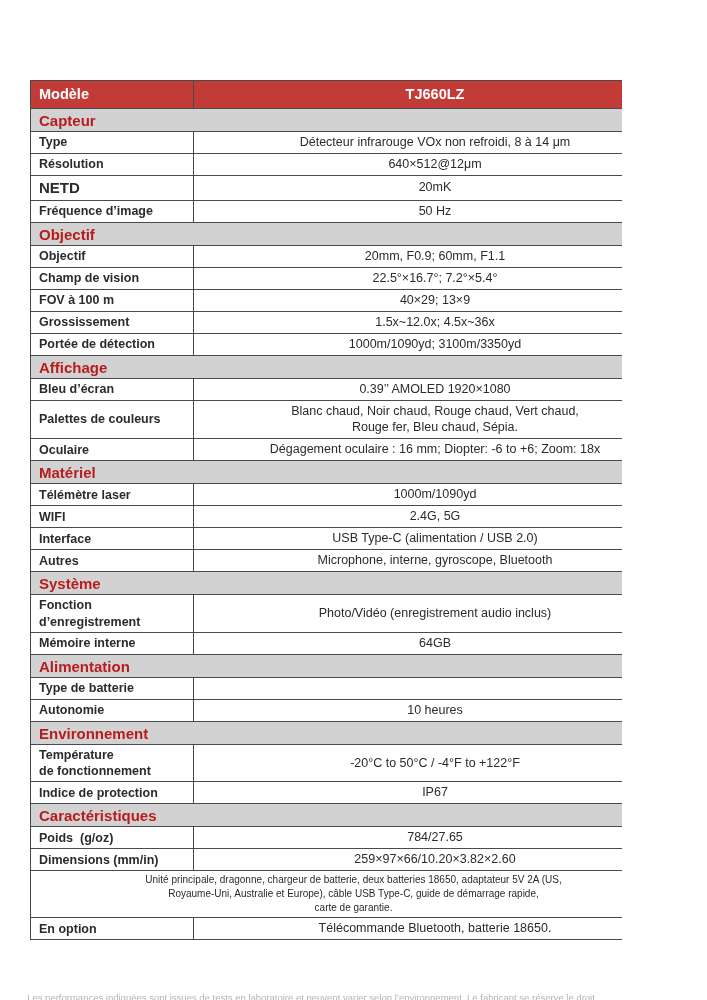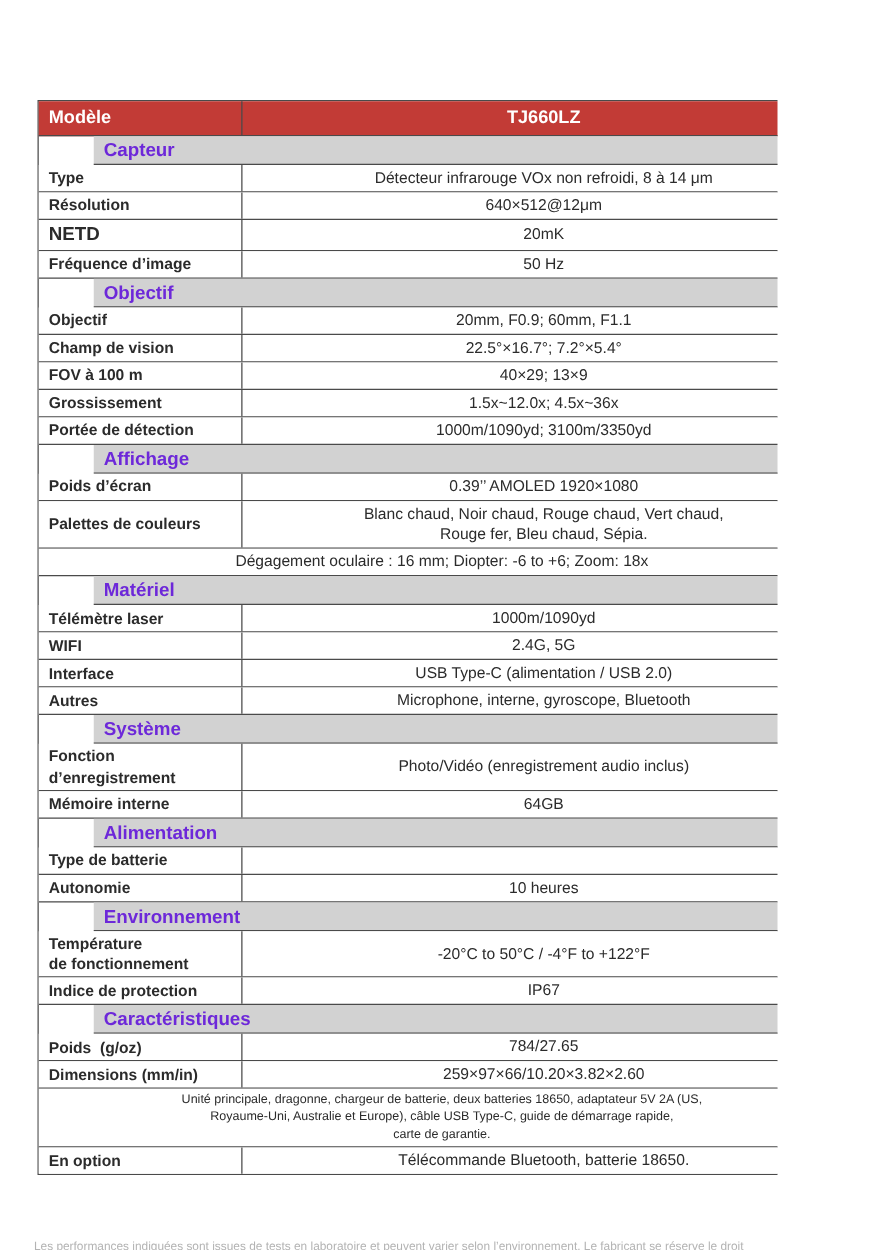--- a/index.html
+++ b/index.html
@@ -70,25 +70,24 @@
     color: #ffffff;
     font-weight: bold;
     font-size: 14.5px;
   }
   .section-row {
     background: #d2d2d2;
     border-bottom: 1px solid #4a4a4a;
     font-weight: bold;
     font-size: 15px;
     padding: 3px 8px 2px 8px;
-    color: #6d28d9;
+    color: #b91c1c;
     display: flex;
     align-items: center;
     min-height: 17px;
-    margin-left: 44px;
   }
   .footer-note {
     position: absolute;
     left: 50%;
     transform: translateX(-50%);
     top: 992px;
     width: 660px;
     text-align: center;
     font-size: 9.5px;
     line-height: 1.35;
@@ -142,29 +141,30 @@
         <div class="row">
           <div class="cell label">Grossissement</div>
           <div class="cell value">1.5x~12.0x; 4.5x~36x</div>
         </div>
         <div class="row">
           <div class="cell label">Portée de détection</div>
           <div class="cell value">1000m/1090yd; 3100m/3350yd</div>
         </div>
         <div class="section-row">Affichage</div>
         <div class="row">
-          <div class="cell label">Poids d’écran</div>
+          <div class="cell label">Bleu d’écran</div>
           <div class="cell value">0.39’’ AMOLED 1920×1080</div>
         </div>
         <div class="row">
           <div class="cell label">Palettes de couleurs</div>
           <div class="cell value">Blanc chaud, Noir chaud, Rouge chaud, Vert chaud,
 Rouge fer, Bleu chaud, Sépia.</div>
         </div>
         <div class="row">
+          <div class="cell label">Oculaire</div>
           <div class="cell value">Dégagement oculaire : 16 mm; Diopter: -6 to +6; Zoom: 18x</div>
         </div>
         <div class="section-row">Matériel</div>
         <div class="row">
           <div class="cell label">Télémètre laser</div>
           <div class="cell value">1000m/1090yd</div>
         </div>
         <div class="row">
           <div class="cell label">WIFI</div>
           <div class="cell value">2.4G, 5G</div>

